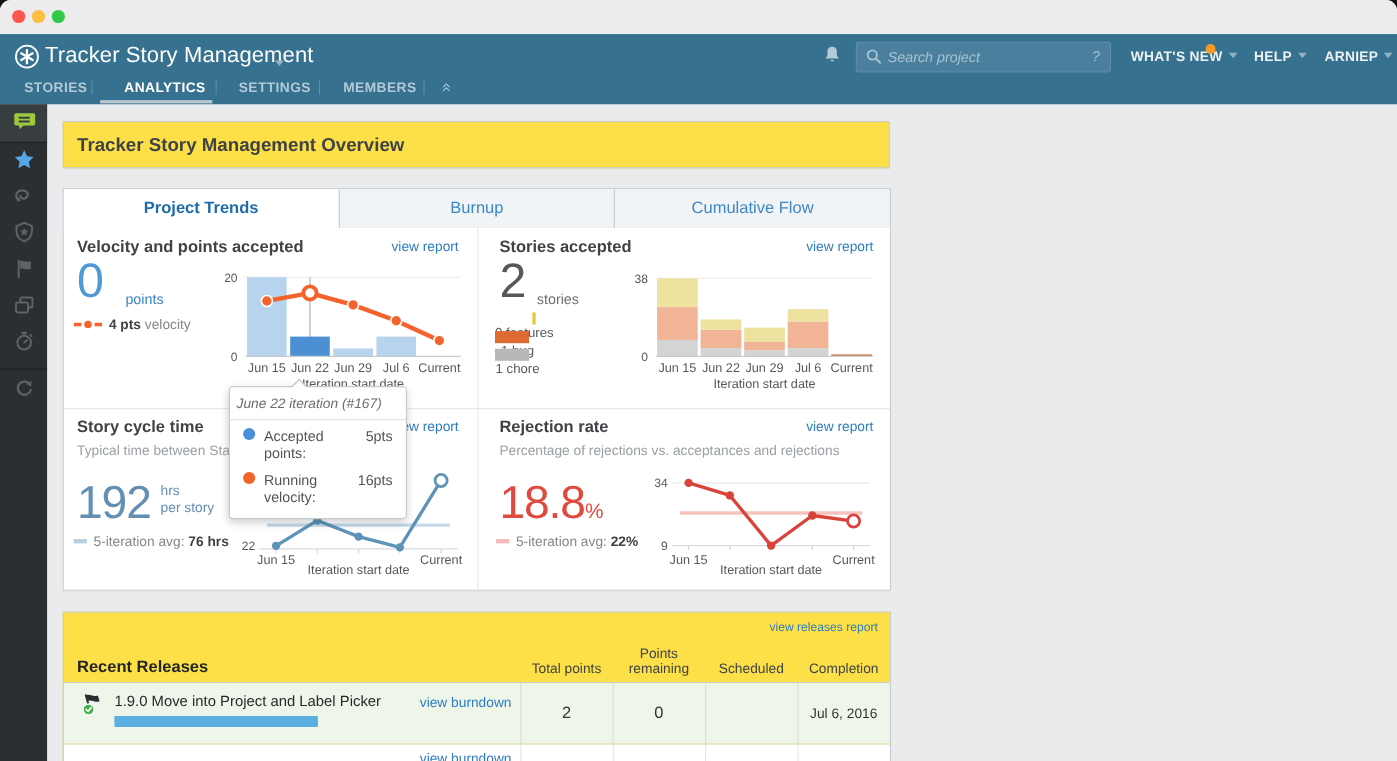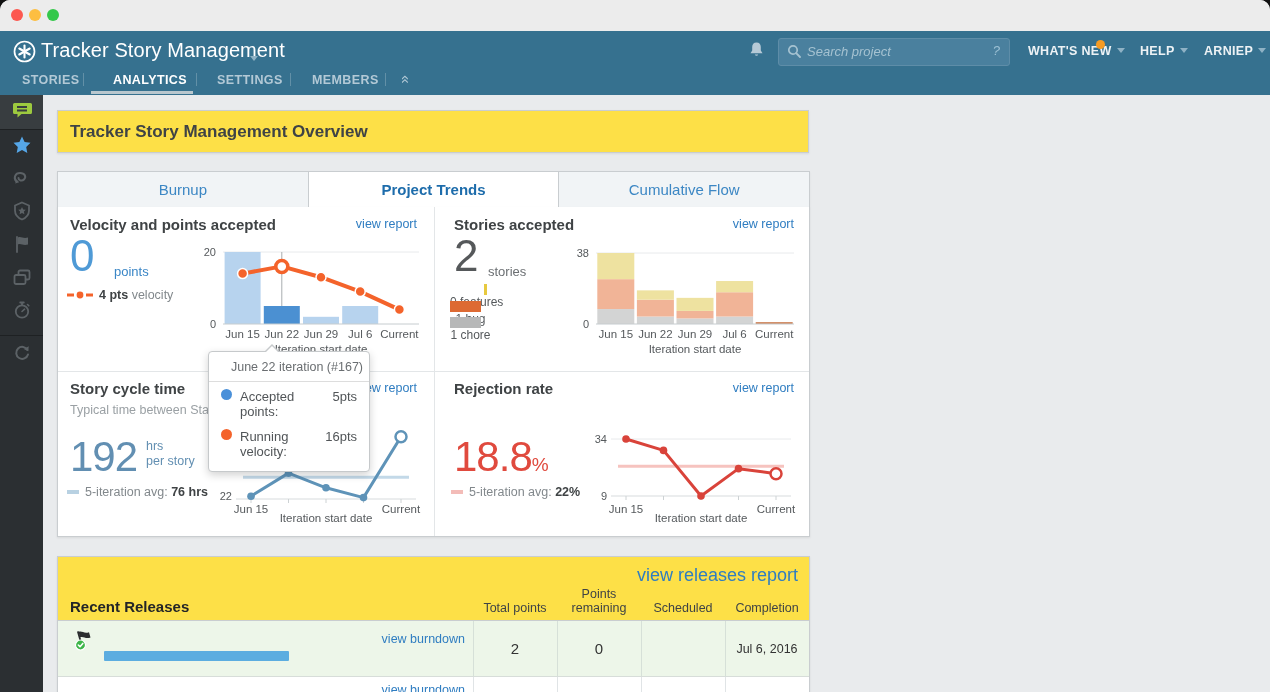--- a/index.html
+++ b/index.html
@@ -57,28 +57,28 @@
   .legendrow b{color:#3f4345;}
   .sw{display:inline-block;}
   .charts-svg{position:absolute;left:0;top:0;pointer-events:none;}
   
   .sleg{position:absolute;display:flex;align-items:center;font-size:12px;color:#55595c;flex-direction:column;}
   .sleg .box{width:31px;height:11px;margin-right:10px;display:flex;}
   
   .tooltip{position:absolute;left:165px;top:256px;width:160px;background:#fff;border:1px solid #c6c9cb;border-radius:4px;box-shadow:0 3px 8px rgba(0,0,0,.18);z-index:40;}
   .tooltip:before{content:"";position:absolute;left:55px;top:-8px;border-left:8px solid transparent;border-right:8px solid transparent;border-bottom:8px solid #c6c9cb;}
   .tooltip:after{content:"";position:absolute;left:56px;top:-6.5px;border-left:7px solid transparent;border-right:7px solid transparent;border-bottom:7px solid #fff;}
-  .tooltip .th{padding:8px 6px 7px;text-align:right;font-size:12.5px;color:#6a6e71;border-bottom:1px solid #ddd;}
+  .tooltip .th{padding:8px 6px 7px;text-align:left;font-size:12.5px;color:#6a6e71;border-bottom:1px solid #ddd;font-style:italic;}
   .tt-row{display:flex;padding:7px 12px 3px;font-size:13px;color:#515558;}
   .tt-row:last-child{padding-bottom:12px;}
   .tt-dot{width:11px;height:11px;border-radius:50%;margin-right:8px;flex:none;}
   .tt-val{margin-left:auto;}
   
   .releases{left:14px;top:461px;width:751px;height:136px;overflow:hidden;}
-  .rel-link{position:absolute;right:11px;top:8px;font-size:18px;color:#2f7dc1;cursor:pointer;}
+  .rel-link{position:absolute;right:11px;top:8px;font-size:11px;color:#2f7dc1;cursor:pointer;}
   .rel-title{position:absolute;left:12px;top:41px;font-size:15px;font-weight:700;color:#232527;}
   .rel-col{position:absolute;top:28px;height:30px;width:84px;display:flex;align-items:flex-end;justify-content:center;text-align:center;font-size:12.5px;color:#3f4345;white-space:pre-line;line-height:14px;}
   .rel-hborder{position:absolute;left:0;right:0;top:63px;height:1px;background:#c9cdd0;}
   .rel-row1{position:absolute;left:0;right:0;top:64px;height:55px;background:#edf6e9;}
   .rel-rowsep{position:absolute;left:0;right:0;top:119px;height:1px;background:#d7ddd9;}
   .rel-row2{position:absolute;left:0;right:0;top:120px;height:40px;background:#fff;}
   .rel-vdiv1{position:absolute;top:64px;height:55px;width:1px;background:#d6e0d8;}
   .rel-vdiv2{position:absolute;top:120px;height:16px;width:1px;background:#e0e4e6;}
   .rel-name{position:absolute;left:46px;top:73px;font-size:13.5px;color:#26282a;}
   .rel-burndown{position:absolute;right:344px;top:75px;font-size:12.5px;color:#2f7dc1;cursor:pointer;}
@@ -204,22 +204,22 @@
     </span>
   </div>
 
   <div class="content">
 
     <div class="card overview">
       <span class="t">Tracker Story Management Overview</span>
     </div>
 
     <div class="tabs">
+      <div class="tab active">Project Trends</div>
       <div class="tab">Burnup</div>
-      <div class="tab active">Project Trends</div>
       <div class="tab">Cumulative Flow</div>
     </div>
 
     <div class="panels">
       <div class="pdiv-v"></div>
         <div class="pdiv-h"></div>
 
       <span class="ptitle" style="left:12px;top:9px;">Velocity and points accepted</span>
       <span class="vreport" style="right:392px;top:10px;">view report</span>
       <span class="bignum" style="left:12px;top:24px;color:#4f9ad6;">0</span>
@@ -258,20 +258,21 @@
       <span class="bignum" style="left:12px;top:226px;font-size:42px;color:#628fb2;">192</span>
       <span class="unit" style="left:88px;top:232px;color:#628fb2;font-size:12.5px;">hrs</span>
       <span class="unit" style="left:88px;top:247px;color:#628fb2;font-size:12.5px;">per story</span>
       <span class="legendrow" style="left:9px;top:278px;">
         <span class="sw" style="width:12px;height:4px;background:#b8d1e2;"></span>
         <span><span>5-iteration avg: </span><b>76 hrs</b></span>
       </span>
 
       <span class="ptitle" style="left:396px;top:173px;">Rejection rate</span>
       <span class="vreport" style="right:15px;top:174px;">view report</span>
+      <span class="psub" style="left:396px;top:196px;">Percentage of rejections vs. acceptances and rejections</span>
       <span class="bignum" style="left:396px;top:226px;font-size:42px;color:#e04a3e;"><span>18.8</span><span style="font-size:19px;letter-spacing:0;">%</span></span>
       <span class="legendrow" style="left:393px;top:278px;">
         <span class="sw" style="width:12px;height:4px;background:#f3bcb8;"></span>
         <span><span>5-iteration avg: </span><b>22%</b></span>
       </span>
 
       <svg id="charts" class="charts-svg" width="751" height="329" viewBox="0 0 751 329">
           <line x1="165" y1="45" x2="361" y2="45" stroke="#e8eaec" stroke-width="1"></line>
           <line x1="223.8" y1="45" x2="223.8" y2="117" stroke="#a9adaf" stroke-width="1"></line>
           <rect x="166.6" y="45" width="36" height="72" fill="#b7d3ee"></rect>
@@ -390,20 +391,21 @@
         <span class="rel-vdiv2" style="left:583px;"></span>
         <span class="rel-vdiv2" style="left:667px;"></span>
       <span class="rel-flag">
         <svg width="24" height="24" viewBox="0 0 24 24">
             <line x1="5" y1="4" x2="9" y2="18" stroke="#2b2d2f" stroke-width="1.8" stroke-linecap="round"></line>
             <path d="M5.5 4 C9 2.5 11 6 16 4.2 L17.5 9.5 C12.5 11.3 10.5 7.8 7 9.3 Z" fill="#2b2d2f"></path>
             <circle cx="7.5" cy="17" r="5" fill="#3db549" stroke="#fff" stroke-width="1.2"></circle>
             <path d="M5.3 17 L7 18.7 L9.8 15.4" fill="none" stroke="#fff" stroke-width="1.6" stroke-linecap="round" stroke-linejoin="round"></path>
           </svg>
       </span>
+      <span class="rel-name">1.9.0 Move into Project and Label Picker</span>
       <span class="rel-burndown">view burndown</span>
       <span class="rel-progress"></span>
       <span class="rel-val" style="left:415px;">2</span>
       <span class="rel-val" style="left:499px;">0</span>
       <span class="rel-val" style="left:583px;"></span>
       <span class="rel-date" style="left:667px;">Jul 6, 2016</span>
       <span class="rel-burndown2">view burndown</span>
     </div>
 
   </div>

